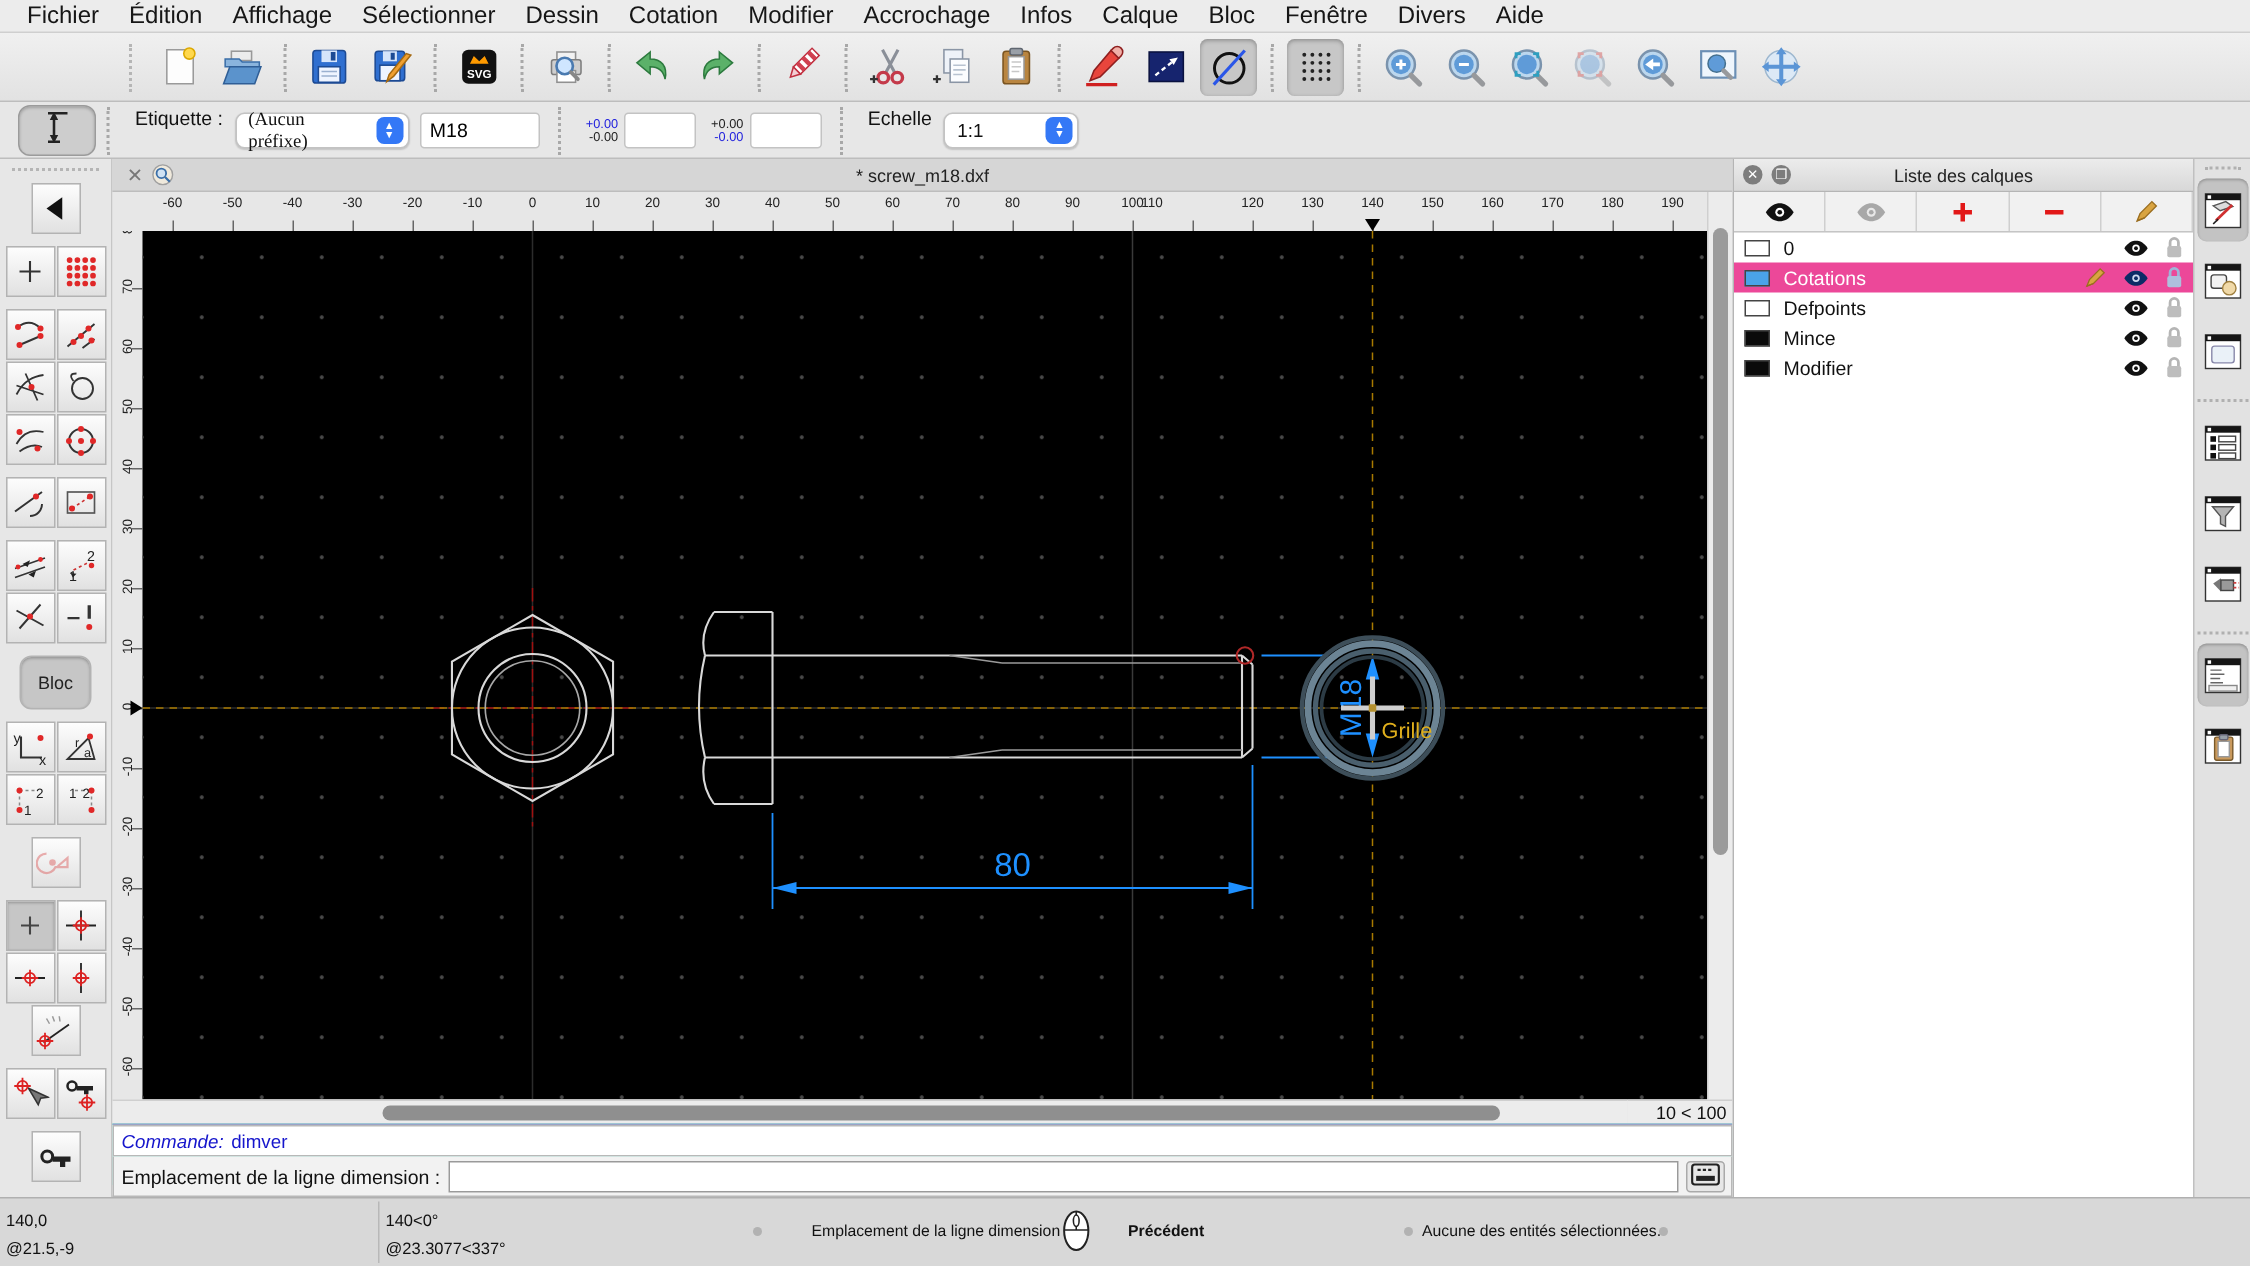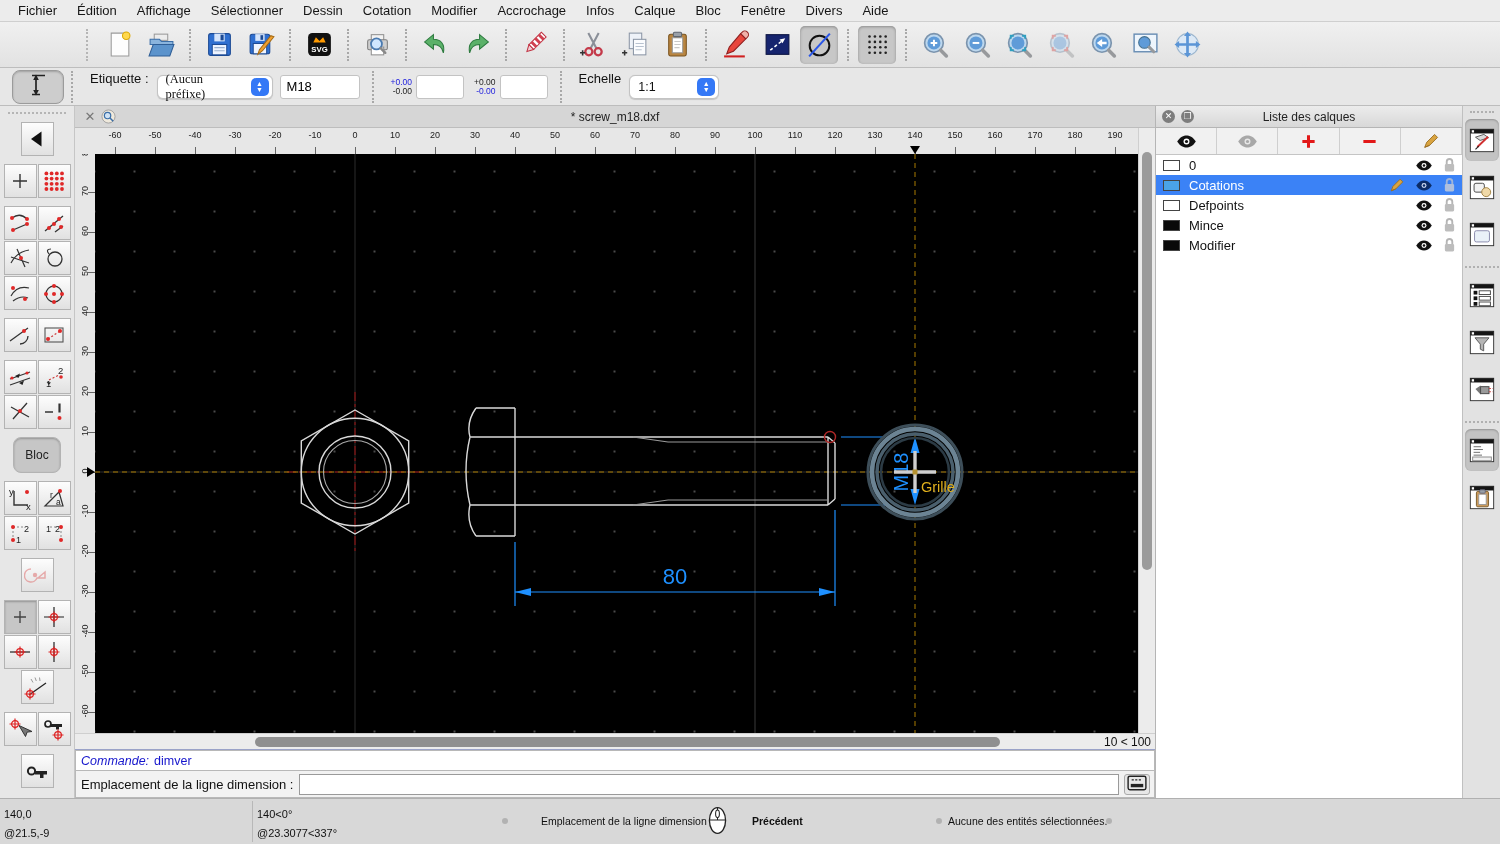--- a/index.html
+++ b/index.html
@@ -1,21 +1,21 @@
 <!DOCTYPE html>
 <html><head>
 <meta charset="utf-8">
 <style>
   * { margin:0; padding:0; box-sizing:border-box; }
   html,body { width:1500px; height:844px; overflow:hidden; }
   body { font-family:"Liberation Sans",sans-serif; background:#e7e7e7; position:relative; font-size:13px; color:#111; }
 
   
   #menubar { position:absolute; left:0; top:0; width:1500px; height:22px; background:#ececec; border-bottom:1px solid #cfcfcf; display:flex; align-items:center; padding-left:8px; }
-  .menu-item { padding:0 10px; font-size:13px; color:#161616; line-height:22px; cursor:default; }
+  .menu-item { padding:0 10px; font-size:16px; color:#161616; line-height:22px; cursor:default; }
 
   
   #toolbar { position:absolute; left:0; top:22px; width:1500px; height:46px; background:linear-gradient(#f0f0f0,#e2e2e2); border-bottom:1px solid #bdbdbd; display:flex; align-items:center; padding-left:86px; }
   .tb-btn { width:38px; height:38px; display:flex; align-items:center; justify-content:center; border-radius:5px; margin:0 2px; }
   .tb-btn svg { width:29px; height:29px; }
   .tb-btn.active { background:#c7c7c7; box-shadow:inset 0 1px 3px rgba(0,0,0,.3); }
   .tb-sep { width:0; height:32px; border-left:2px dotted #a8a8a8; margin:0 7px; }
   .drag-dots-v { width:6px; height:32px; border-left:2px dotted #b5b5b5; margin-right:6px; }
 
   
@@ -74,21 +74,21 @@
   #cmd-kbd-btn { width:26px; height:21px; margin-left:5px; display:flex; align-items:center; justify-content:center; background:#e7e7e7; border:1px solid #aaa; border-radius:3px; }
 
   
   #layer-panel { position:absolute; left:1155px; top:106px; width:307px; height:692px; background:#fff; border-left:1px solid #b5b5b5; }
   #lp-titlebar { height:22px; background:linear-gradient(#ececec,#d8d8d8); border-bottom:1px solid #b5b5b5; display:flex; align-items:center; position:relative; }
   .panel-circle-btn { width:13px; height:13px; border-radius:50%; background:#7d7d7d; color:#fff; font-size:9px; line-height:13px; text-align:center; margin-left:6px; }
   #lp-title { position:absolute; left:0; width:100%; text-align:center; font-size:12px; color:#222; }
   #lp-toolbar { height:27px; background:#f1f1f1; border-bottom:1px solid #c5c5c5; display:flex; }
   .lp-tool { flex:1; display:flex; align-items:center; justify-content:center; border-right:1px solid #cfcfcf; }
   .layer-row { height:20px; display:flex; align-items:center; padding:0 6px 0 7px; font-size:13px; color:#111; }
-  .layer-row.selected { background:#3b82f6; color:#fff; }
+  .layer-row.selected { background:#ec4899; color:#fff; }
   .layer-swatch { width:17px; height:11px; border:1px solid #444; margin-right:9px; flex:none; }
   .layer-name { flex:1; }
   .layer-row svg { flex:none; }
 
   
   #right-dock { position:absolute; left:1462px; top:106px; width:38px; height:692px; background:#e2e2e2; border-left:1px solid #c0c0c0; display:flex; flex-direction:column; align-items:center; padding-top:2px; }
   .rd-handle { width:24px; border-top:2px dotted #b0b0b0; margin:3px 0 6px; }
   .rd-sep { width:34px; border-top:2px dotted #b0b0b0; margin:6px 0; }
   .rd-btn { width:34px; height:42px; display:flex; align-items:center; justify-content:center; border-radius:6px; margin-bottom:5px; }
   .rd-btn.active { background:#c3c3c3; box-shadow:inset 0 1px 2px rgba(0,0,0,.25); }
@@ -778,21 +778,21 @@
     <span class="hr-lab" style="left:500px">60</span>
      <span class="hr-tick" style="left:500px"></span>
     <span class="hr-lab" style="left:540px">70</span>
      <span class="hr-tick" style="left:540px"></span>
     <span class="hr-lab" style="left:580px">80</span>
      <span class="hr-tick" style="left:580px"></span>
     <span class="hr-lab" style="left:620px">90</span>
      <span class="hr-tick" style="left:620px"></span>
     <span class="hr-lab" style="left:660px">100</span>
      <span class="hr-tick" style="left:660px"></span>
-    <span class="hr-lab" style="left:700px">110</span>
+    <span class="hr-lab" style="left:673px">110</span>
      <span class="hr-tick" style="left:700px"></span>
     <span class="hr-lab" style="left:740px">120</span>
      <span class="hr-tick" style="left:740px"></span>
     <span class="hr-lab" style="left:780px">130</span>
      <span class="hr-tick" style="left:780px"></span>
     <span class="hr-lab" style="left:820px">140</span>
      <span class="hr-tick" style="left:820px"></span>
     <span class="hr-lab" style="left:860px">150</span>
      <span class="hr-tick" style="left:860px"></span>
     <span class="hr-lab" style="left:900px">160</span>

